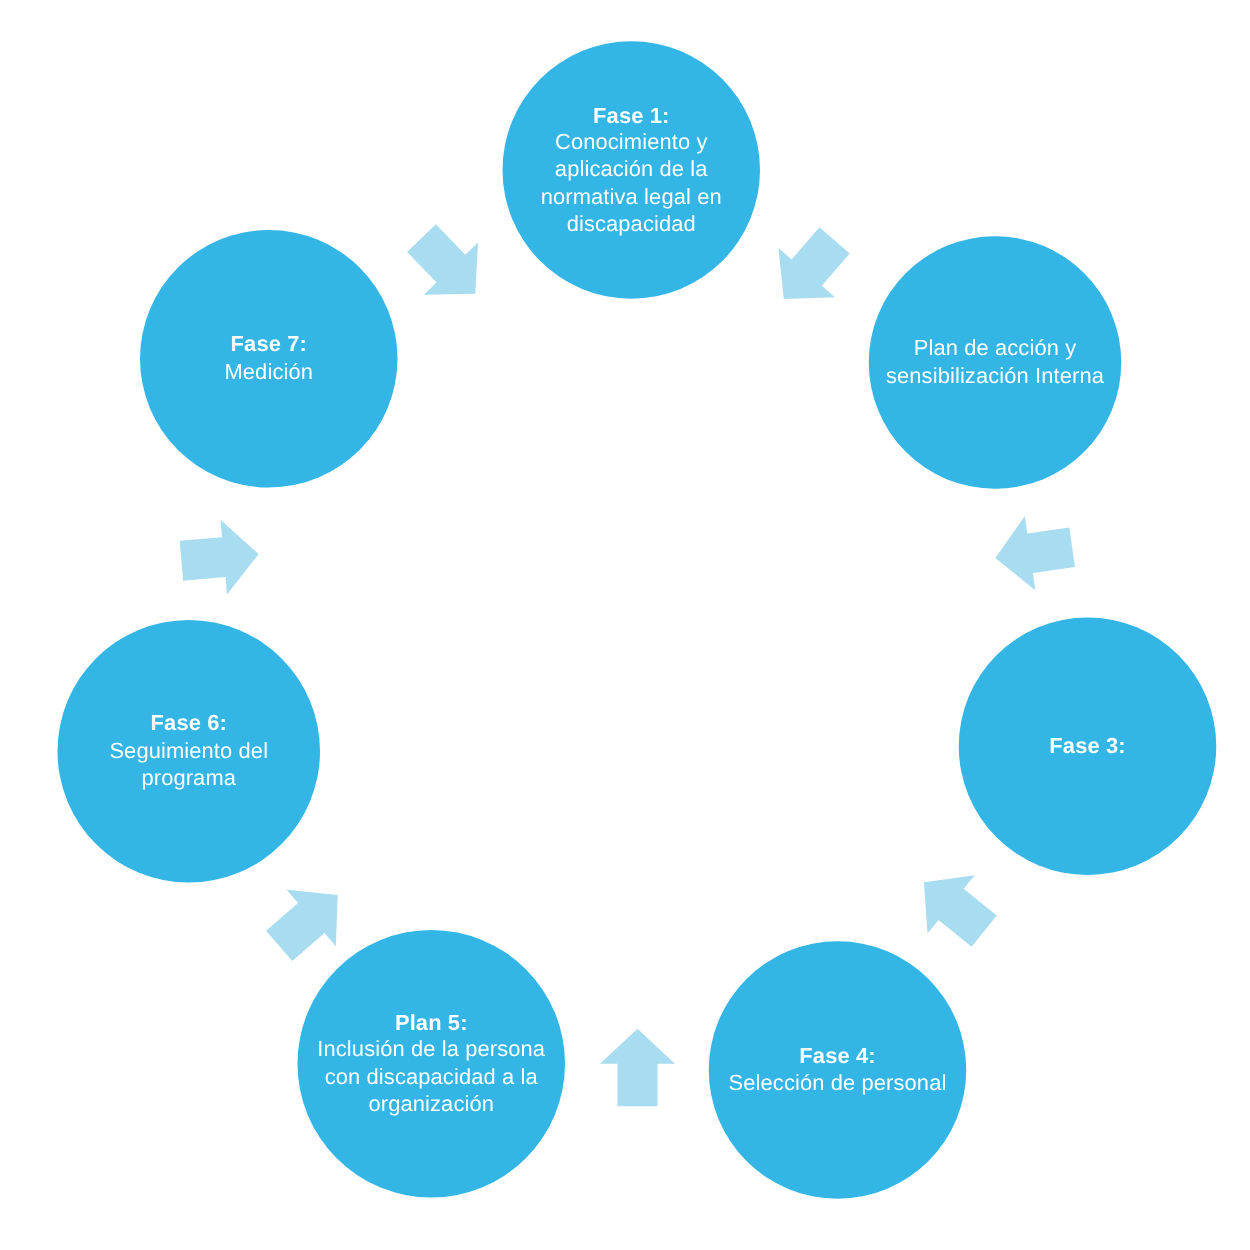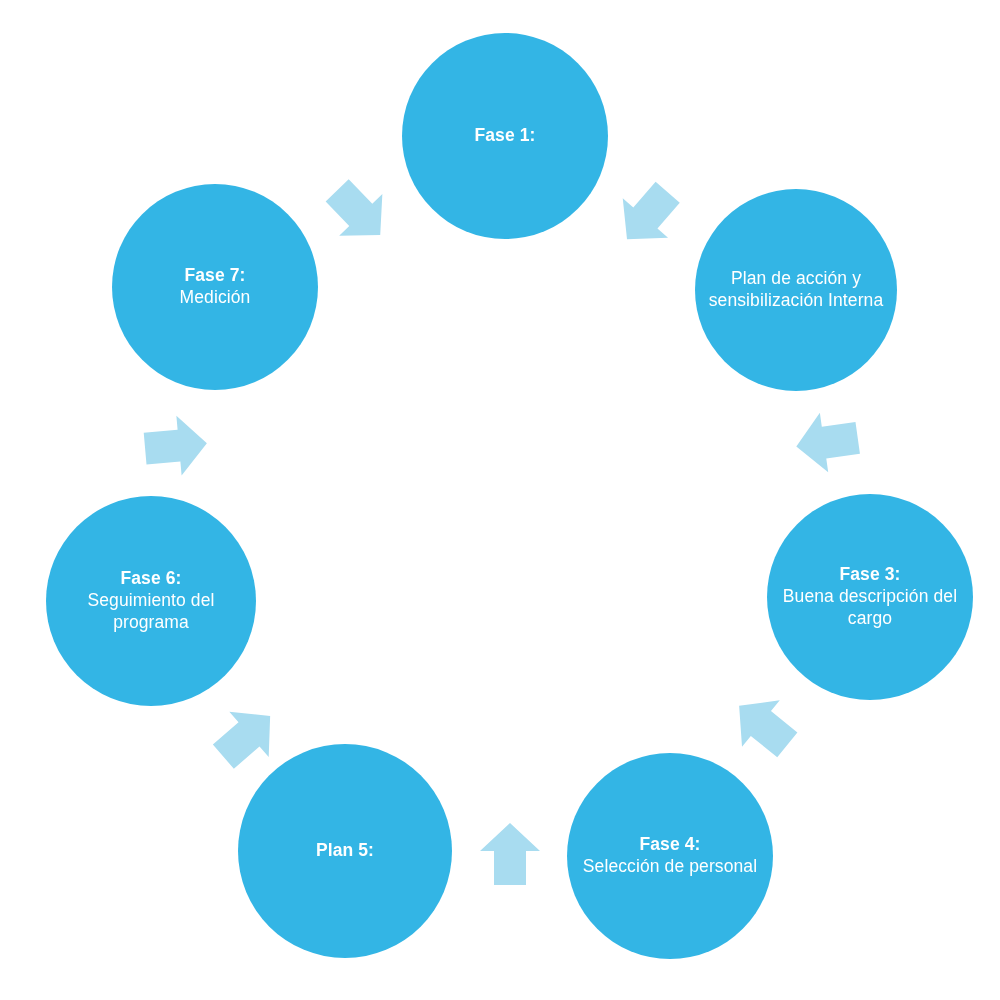--- a/index.html
+++ b/index.html
@@ -96,42 +96,43 @@
       <div class="arrow-wrap" style="left: 358px; top: 212px;">
         <svg class="arrow-svg" viewBox="-45 -45 90 90">
           <path d="M -30 -16 L 4 -16 L 4 -30 L 32 0 L 4 30 L 4 16 L -30 16 Z" fill="#a8dcf0" transform="rotate(46) scale(1)"></path>
         </svg>
       </div>
     </div>
   <div id="nodes-layer">
       <div class="phase-node" style="left: 402px; top: 33px; width: 206px; height: 206px; background: rgb(51, 181, 229);">
         <div class="phase-text">
           <span class="phase-title">Fase 1:</span>
+          <span class="phase-body">Conocimiento y aplicación de la normativa legal en discapacidad</span>
         </div>
       </div>
       <div class="phase-node" style="left: 695px; top: 189px; width: 202px; height: 202px; background: rgb(51, 181, 229);">
         <div class="phase-text">
           <span class="phase-body">Plan de acción y sensibilización Interna</span>
         </div>
       </div>
       <div class="phase-node" style="left: 767px; top: 494px; width: 206px; height: 206px; background: rgb(51, 181, 229);">
         <div class="phase-text">
           <span class="phase-title">Fase 3:</span>
-          <span class="phase-body">Buena descripción del cargo</span>
         </div>
       </div>
       <div class="phase-node" style="left: 567px; top: 753px; width: 206px; height: 206px; background: rgb(51, 181, 229); text-align: center;">
         <div class="phase-text">
           <span class="phase-title">Fase 4:</span>
           <span class="phase-body">Selección de personal</span>
         </div>
       </div>
       <div class="phase-node" style="left: 238px; top: 744px; width: 214px; height: 214px; background: rgb(51, 181, 229);">
         <div class="phase-text">
           <span class="phase-title">Plan 5:</span>
+          <span class="phase-body">Inclusión de la persona con discapacidad a la organización</span>
         </div>
       </div>
       <div class="phase-node" style="left: 46px; top: 496px; width: 210px; height: 210px; background: rgb(51, 181, 229);">
         <div class="phase-text">
           <span class="phase-title">Fase 6:</span>
           <span class="phase-body">Seguimiento del programa</span>
         </div>
       </div>
       <div class="phase-node" style="left: 112px; top: 184px; width: 206px; height: 206px; background: rgb(51, 181, 229);">
         <div class="phase-text">

